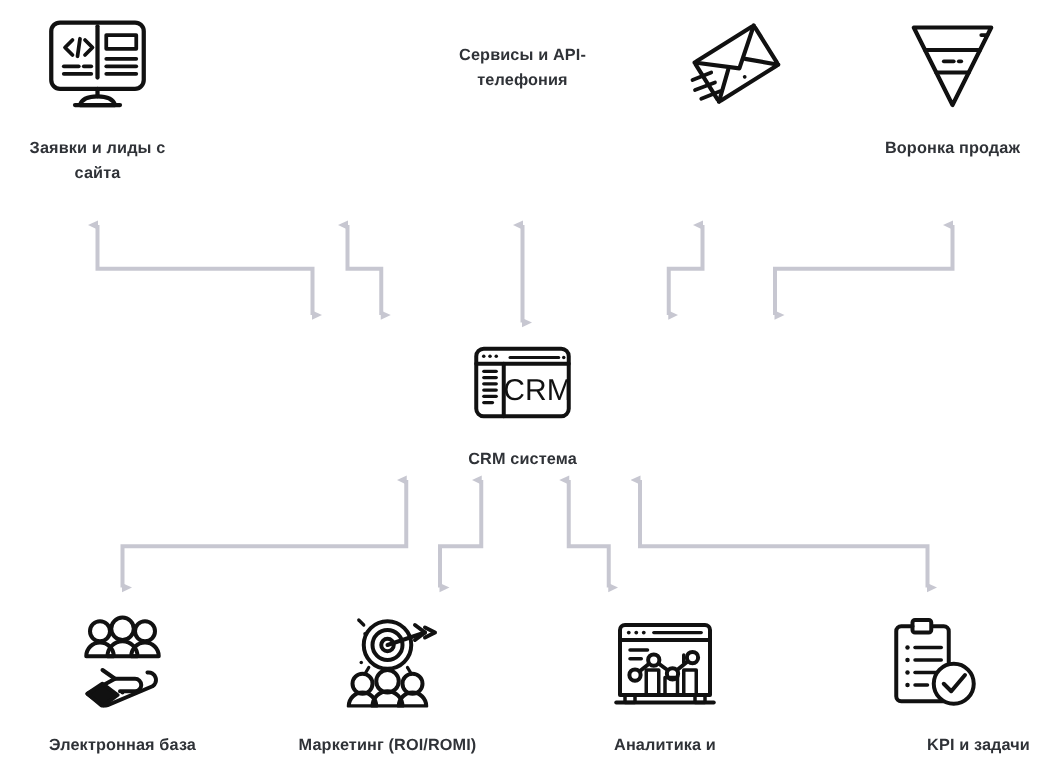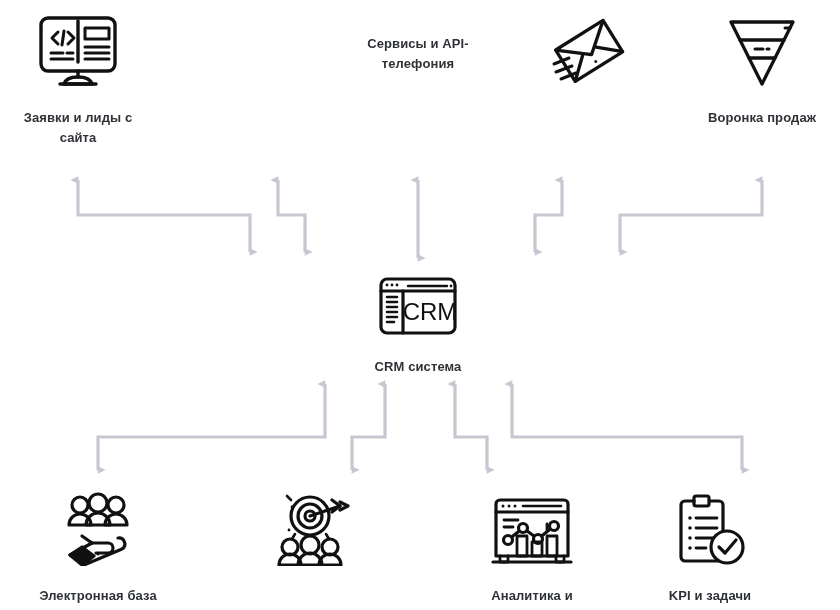--- a/index.html
+++ b/index.html
@@ -187,20 +187,21 @@
         <circle cx="23" cy="38" r="1.4" fill="#111" stroke="none"></circle>
         <circle cx="26" cy="15" r="1.4" fill="#111" stroke="none"></circle>
         <circle cx="24" cy="55" r="8"></circle>
         <path d="M13 73 a11 11 0 0 1 22 0 z"></path>
         <circle cx="44" cy="53" r="9"></circle>
         <path d="M32 73 a12 12 0 0 1 24 0 z"></path>
         <circle cx="64" cy="55" r="8"></circle>
         <path d="M53 73 a11 11 0 0 1 22 0 z"></path>
       </svg>
     </div>
+    <div class="caption">Маркетинг (ROI/ROMI)</div>
   </div>
 
   <div class="node" style="left:454px;top:492px;width:156px;">
     <div class="glyph">
       <svg width="84" height="74" viewBox="0 0 84 74" fill="none" stroke="#111" stroke-width="3.2" stroke-linecap="round" stroke-linejoin="round">
         <path d="M10 8 h64 a4 4 0 0 1 4 4 v52 h-72 v-52 a4 4 0 0 1 4-4 z"></path>
         <line x1="6" y1="20" x2="78" y2="20"></line>
         <circle cx="13" cy="14" r="1.5" fill="#111" stroke="none"></circle>
         <circle cx="19" cy="14" r="1.5" fill="#111" stroke="none"></circle>
         <circle cx="25" cy="14" r="1.5" fill="#111" stroke="none"></circle>
@@ -217,21 +218,21 @@
         <rect x="57" y="44" width="10" height="20" stroke-width="2.8"></rect>
         <line x1="57" y1="32" x2="57" y2="38" stroke-width="2.8"></line>
         <path d="M10 64 l0 6 h8 l0-6" stroke-width="2.8"></path>
         <path d="M66 64 l0 6 h8 l0-6" stroke-width="2.8"></path>
         <line x1="3" y1="70" x2="81" y2="70"></line>
       </svg>
     </div>
     <div class="caption">Аналитика и планирование</div>
   </div>
 
-  <div class="node" style="left:632px;top:492px;width:156px;">
+  <div class="node" style="left:668px;top:492px;width:156px;text-align:right;">
     <div class="glyph">
       <svg width="80" height="74" viewBox="0 0 80 74" fill="none" stroke="#111" stroke-width="3.2" stroke-linecap="round" stroke-linejoin="round">
         <path d="M24 9 h-9 a4 4 0 0 0-4 4 v52 a4 4 0 0 0 4 4 h34 a4 4 0 0 0 4-4 v-52 a4 4 0 0 0-4-4 h-9"></path>
         <rect x="24" y="4" width="15" height="10" rx="2"></rect>
         <g stroke-width="2.8">
           <circle cx="20" cy="26" r="1.8" fill="#111" stroke="none"></circle>
           <line x1="26" y1="26" x2="47" y2="26"></line>
           <circle cx="20" cy="36" r="1.8" fill="#111" stroke="none"></circle>
           <line x1="26" y1="36" x2="47" y2="36"></line>
           <circle cx="20" cy="46" r="1.8" fill="#111" stroke="none"></circle>

